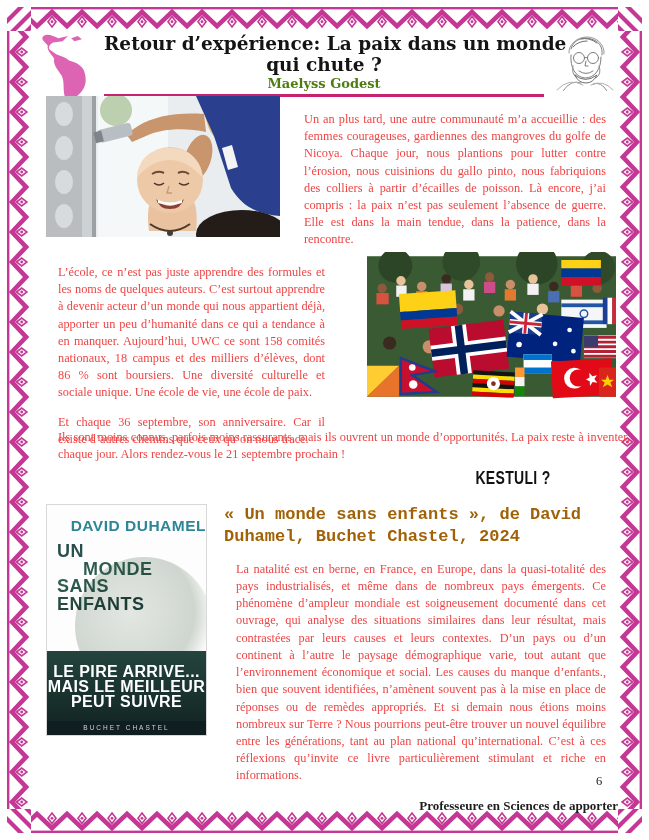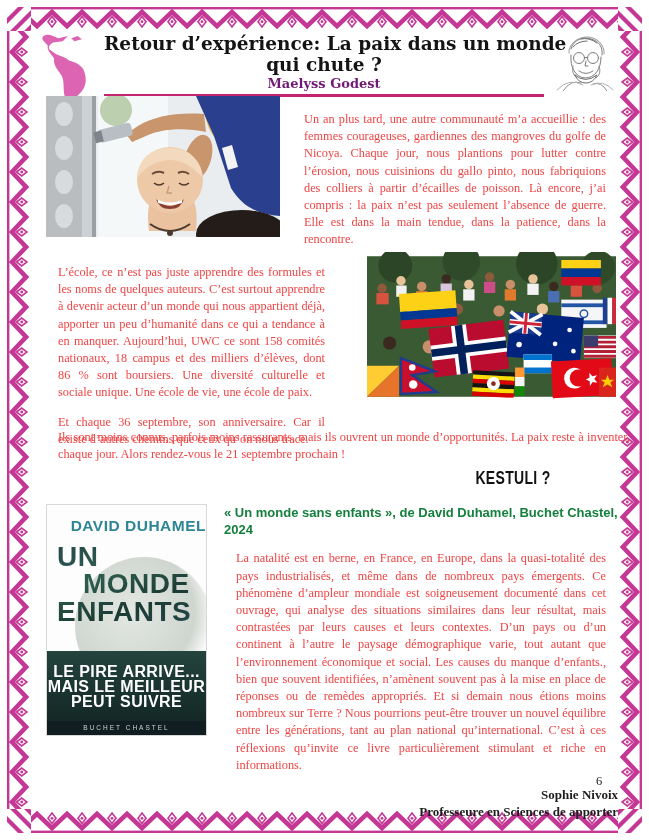--- a/index.html
+++ b/index.html
@@ -13,21 +13,21 @@
 
   
   .title-block{left:104px;top:34px;width:440px;text-align:center;}
   .page-title{
     margin:0;font-family:"DejaVu Serif", serif;font-weight:bold;
     font-size:18.5px;line-height:1.12;color:#141414;white-space:nowrap;
   }
   .page-title .tl{display:block;}
   .author-name{
     font-family:"DejaVu Serif", serif;font-weight:bold;font-size:13px;
-    color:#701a75;margin-top:1px;
+    color:#4d7c0f;margin-top:1px;
   }
   .title-rule{height:3px;background:#c52370;margin-top:3px;}
 
   
   .bodytext{
     font-size:12.3px;line-height:17.2px;text-align:justify;color:#ef4444;margin:12px;
   }
   .sec{display:flex;}
   .sec1{left:46px;top:96px;width:572px;gap:12px;}
   .sec2{left:46px;top:252px;width:570px;gap:30px;}
@@ -40,42 +40,42 @@
   .kestuli{
     left:443px;top:468px;width:140px;margin:0;text-align:center;
     font-family:"Liberation Sans", sans-serif;font-weight:700;font-size:17.5px;
     color:#121212;transform:scaleX(.8);letter-spacing:.4px;
   }
 
   
   .sec3{left:46px;top:504px;width:572px;gap:17px;}
   .review-col{flex:1;}
   .review-title{
-    margin:0 0 7px 0;font-family:Liberation Sans, sans-serif;font-weight:bold;
-    font-size:13px;line-height:1.32;color:#15803d;
+    margin:0 0 7px 0;font-family:Liberation Mono, monospace;font-weight:bold;
+    font-size:17px;line-height:1.32;color:#a16207;
   }
   .signature{margin-top:3px;text-align:right;font-weight:bold;font-size:13px;line-height:17px;color:#1d1d1d;}
 
   
   .book-cover{
     width:161px;height:232px;flex:none;background:#fdfdfd;border:1px solid #d8d8d8;
     box-sizing:border-box;position:relative;overflow:hidden;
   }
   .bc-globe{
     position:absolute;left:28px;top:52px;width:138px;height:138px;border-radius:50%;
     background:radial-gradient(circle at 40% 40%, #e3e7e2 0%, #cfd6cf 55%, rgba(255,255,255,0) 72%);
   }
   .bc-author{
     position:relative;text-align:right;padding-top:12px;
     font-family:"Liberation Sans", sans-serif;font-weight:700;font-size:15.5px;
     letter-spacing:.5px;color:#2e8695;
   }
   .bc-title{
     position:relative;padding:8px 0 0 10px;font-family:"Liberation Sans", sans-serif;
-    font-weight:700;font-size:28px;line-height:.98;letter-spacing:.5px;
+    font-weight:700;font-size:18px;line-height:.98;letter-spacing:.5px;
     color:#17333a;
     background:linear-gradient(160deg,#23424a 0%,#2f5e50 40%,#1b3a33 70%,#284a52 100%);
     -webkit-background-clip:text;background-clip:text;-webkit-text-fill-color:transparent;
   }
   .bc-title .ln{display:block;}
   .bc-title .ln-indent{padding-left:26px;}
   .bc-bottom{
     position:absolute;left:0;right:0;bottom:14px;height:70px;
     background:linear-gradient(180deg,#24443d 0%,#1a332f 60%,#142825 100%);
     display:flex;flex-direction:column;justify-content:center;text-align:center;
@@ -368,34 +368,34 @@
 
   <h2 class="abs kestuli">KESTULI ?</h2>
 
   <div class="abs sec sec3">
     <div class="book-cover">
       <div class="bc-globe"></div>
       <div class="bc-author">DAVID DUHAMEL</div>
       <div class="bc-title">
           <span class="ln">UN</span>
           <span class="ln ln-indent">MONDE</span>
+          <span class="ln">SANS</span>
           <span class="ln">ENFANTS</span>
         </div>
       <div class="bc-bottom">
         <div class="bc-tag">LE PIRE ARRIVE...</div>
         <div class="bc-tag">MAIS LE MEILLEUR</div>
         <div class="bc-tag">PEUT SUIVRE</div>
       </div>
       <div class="bc-publisher">BUCHET CHASTEL</div>
     </div>
     <div class="review-col">
       <h3 class="review-title">« Un monde sans enfants », de David Duhamel, Buchet Chastel, 2024</h3>
       <p class="bodytext">La natalité est en berne, en France, en Europe, dans la quasi-totalité des pays industrialisés, et même dans de nombreux pays émergents. Ce phénomène d’ampleur mondiale est soigneusement documenté dans cet ouvrage, qui analyse des situations similaires dans leur résultat, mais contrastées par leurs causes et leurs contextes. D’un pays ou d’un continent à l’autre le paysage démographique varie, tout autant que l’environnement économique et social. Les causes du manque d’enfants., bien que souvent identifiées, n’amènent souvent pas à la mise en place de réponses ou de remèdes appropriés. Et si demain nous étions moins nombreux sur Terre ? Nous pourrions peut-être trouver un nouvel équilibre entre les générations, tant au plan national qu’international. C’est à ces réflexions qu’invite ce livre particulièrement stimulant et riche en informations.</p>
       <div class="signature">
-        <div>Sophie Nivoix</div>
         <div>Professeure en Sciences de apporter</div>
       </div>
     </div>
   </div>
 
   <div class="abs page-number">6</div>
 
 </div>
 
 </body></html>

